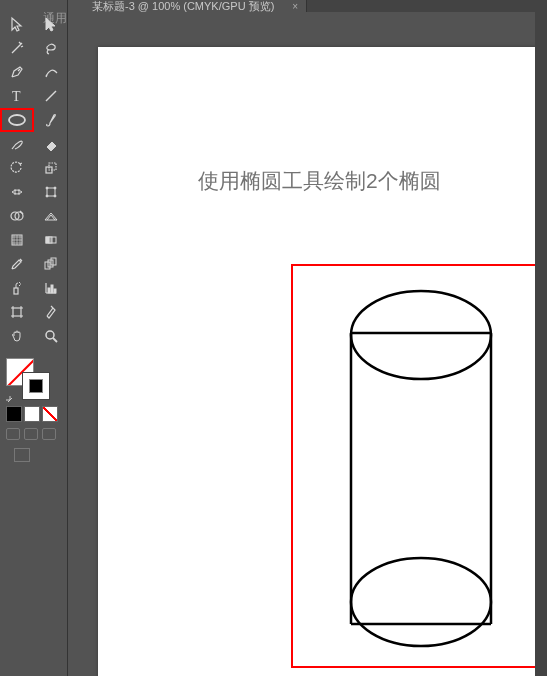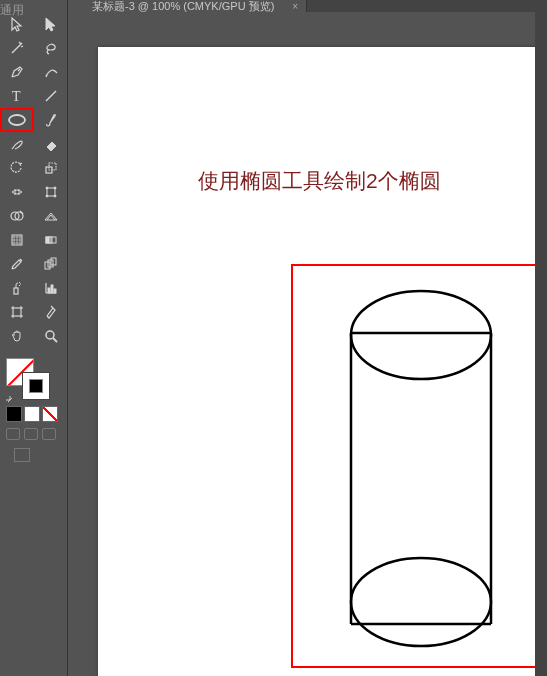--- a/index.html
+++ b/index.html
@@ -40,24 +40,24 @@
     .toolbar {
       position: absolute;
       top: 0;
       left: 0;
       width: 68px;
       height: 676px;
       background: #535353;
       border-right: 1px solid #333;
     }
     .tool-label {
-      text-align: left;
+      text-align: right;
       font-size: 12px;
       color: #999;
-      padding-top: 2px;
+      padding-top: 10px;
       height: 12px;
     }
     .tool-grid {
       display: grid;
       grid-template-columns: 1fr 1fr;
       gap: 0;
     }
     .tool {
       width: 34px;
       height: 24px;
@@ -171,21 +171,21 @@
       left: 30px;
       width: 520px;
       height: 641px;
       background: #fff;
       box-shadow: 0 0 4px rgba(0,0,0,0.3);
     }
     .instruction {
       position: absolute;
       top: 120px;
       left: 100px;
-      color: #7f1d1d;
+      color: #737373;
       font-size: 21px;
       font-weight: normal;
     }
     .red-box {
       position: absolute;
       top: 217px;
       left: 193px;
       width: 252px;
       height: 404px;
       border: 2px solid #ff0000;

